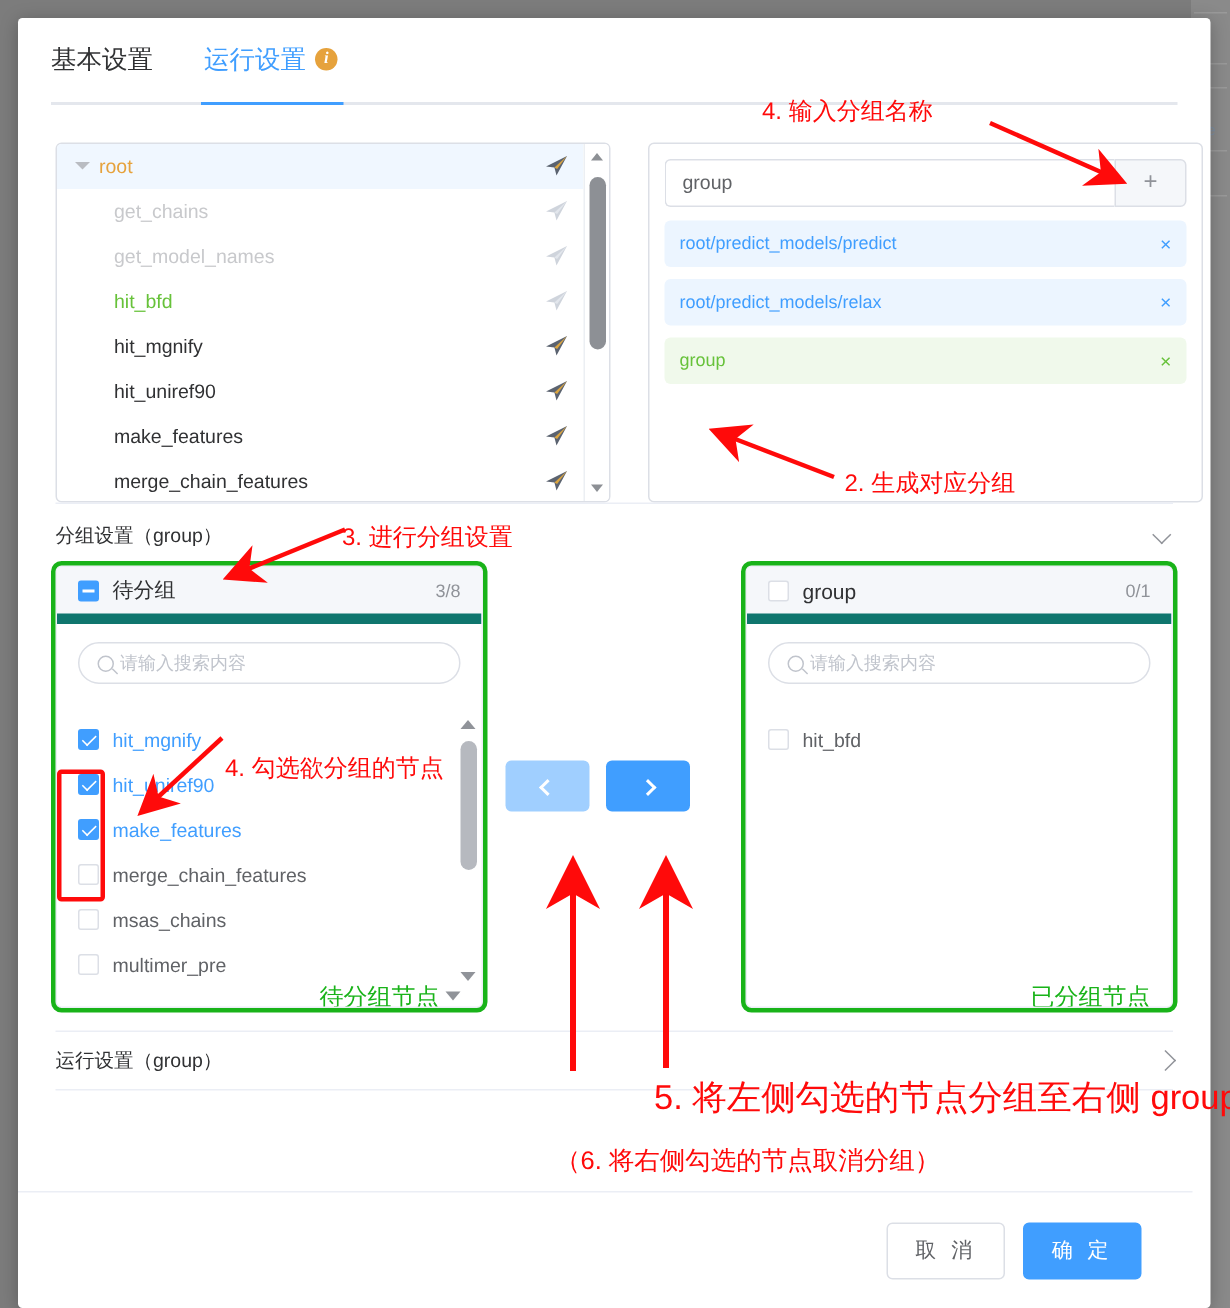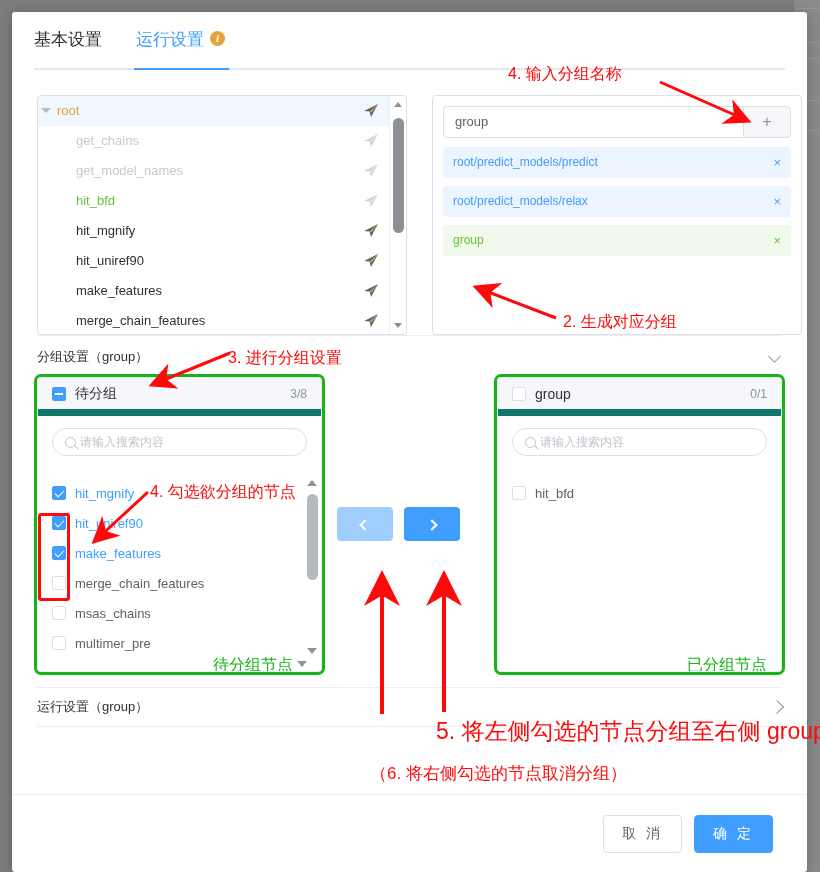--- a/index.html
+++ b/index.html
@@ -56,21 +56,21 @@
 
   .tree-card {
     position: absolute; left: 25px; top: 25px; width: 370px; height: 240px;
     border: 1px solid #DCDFE6; border-radius: 4px; background: #fff; overflow: hidden;
   }
   .tree-scroll { position: absolute; left: 0; top: 0; right: 17px; bottom: 0; overflow: hidden; }
   .tree-row {
     position: relative; height: 30px; line-height: 30px;
     font-size: 13px; color: #303133; padding-left: 16px;
   }
-  .tree-row.root { background: #F0F7FF; padding-left: 3px; }
+  .tree-row.root { background: #F0F7FF; padding-left: 12px; }
   .tree-row .caret {
     display: inline-block; width: 0; height: 0; margin-right: 6px;
     border-left: 5px solid transparent; border-right: 5px solid transparent;
     border-top: 5px solid #b9bcc2; vertical-align: 2px;
   }
   .tree-row .lbl { font-size: 13px; }
   .tree-row.child .lbl { margin-left: 22px; }
   .tree-row .plane {
     position: absolute; right: 10px; top: 6px; width: 16px; height: 16px;
   }
@@ -219,21 +219,21 @@
     display: flex; align-items: center; justify-content: space-between;
     font-size: 13px; color: #303133;
   }
   .collapse-row2 .chevr2 {
     width: 10px; height: 10px; border-right: 1.6px solid #909399; border-top: 1.6px solid #909399;
     transform: rotate(45deg);
   }
 
   
   .footer {
-    position: absolute; left: 0; right: 0; bottom: 0; height: 78px;
+    position: absolute; left: 0; right: 12px; bottom: 0; height: 78px;
     border-top: 1px solid #EBEEF5;
     display: flex; align-items: center; justify-content: flex-end; padding-right: 34px; gap: 12px;
   }
   .btn {
     height: 38px; min-width: 74px; border-radius: 4px; font-size: 14px;
     display: flex; align-items: center; justify-content: center; cursor: pointer;
     letter-spacing: 3px; padding: 0 18px;
   }
   .btn.cancel { background: #fff; border: 1px solid #DCDFE6; color: #606266; }
   .btn.confirm { background: #409EFF; border: 1px solid #409EFF; color: #fff; }
@@ -489,17 +489,17 @@
     <line x1="382" y1="714" x2="382" y2="578" stroke="#FF0A0A" stroke-width="4" marker-end="url(#ah)"></line>
 
     <line x1="444" y1="712" x2="444" y2="578" stroke="#FF0A0A" stroke-width="4" marker-end="url(#ah)"></line>
   </svg>
 
   <div class="redbox" style="left:38px; top:513px; width:32px; height:88px;"></div>
 
   <div class="anno" style="left:508px; top:64px;">4. 输入分组名称</div>
   <div class="anno" style="left:563px; top:312px;">2. 生成对应分组</div>
   <div class="anno" style="left:228px; top:348px;">3. 进行分组设置</div>
-  <div class="anno" style="left:150px; top:482px;">4. 勾选欲分组的节点</div>
+  <div class="anno" style="left:150px; top:502px;">4. 勾选欲分组的节点</div>
   <div class="anno" style="left:436px; top:716px; font-size:23px;">5. 将左侧勾选的节点分组至右侧 group</div>
   <div class="anno" style="left:370px; top:762px; font-size:17px;">（6. 将右侧勾选的节点取消分组）</div>
 
 </div>
 
 </body></html>

